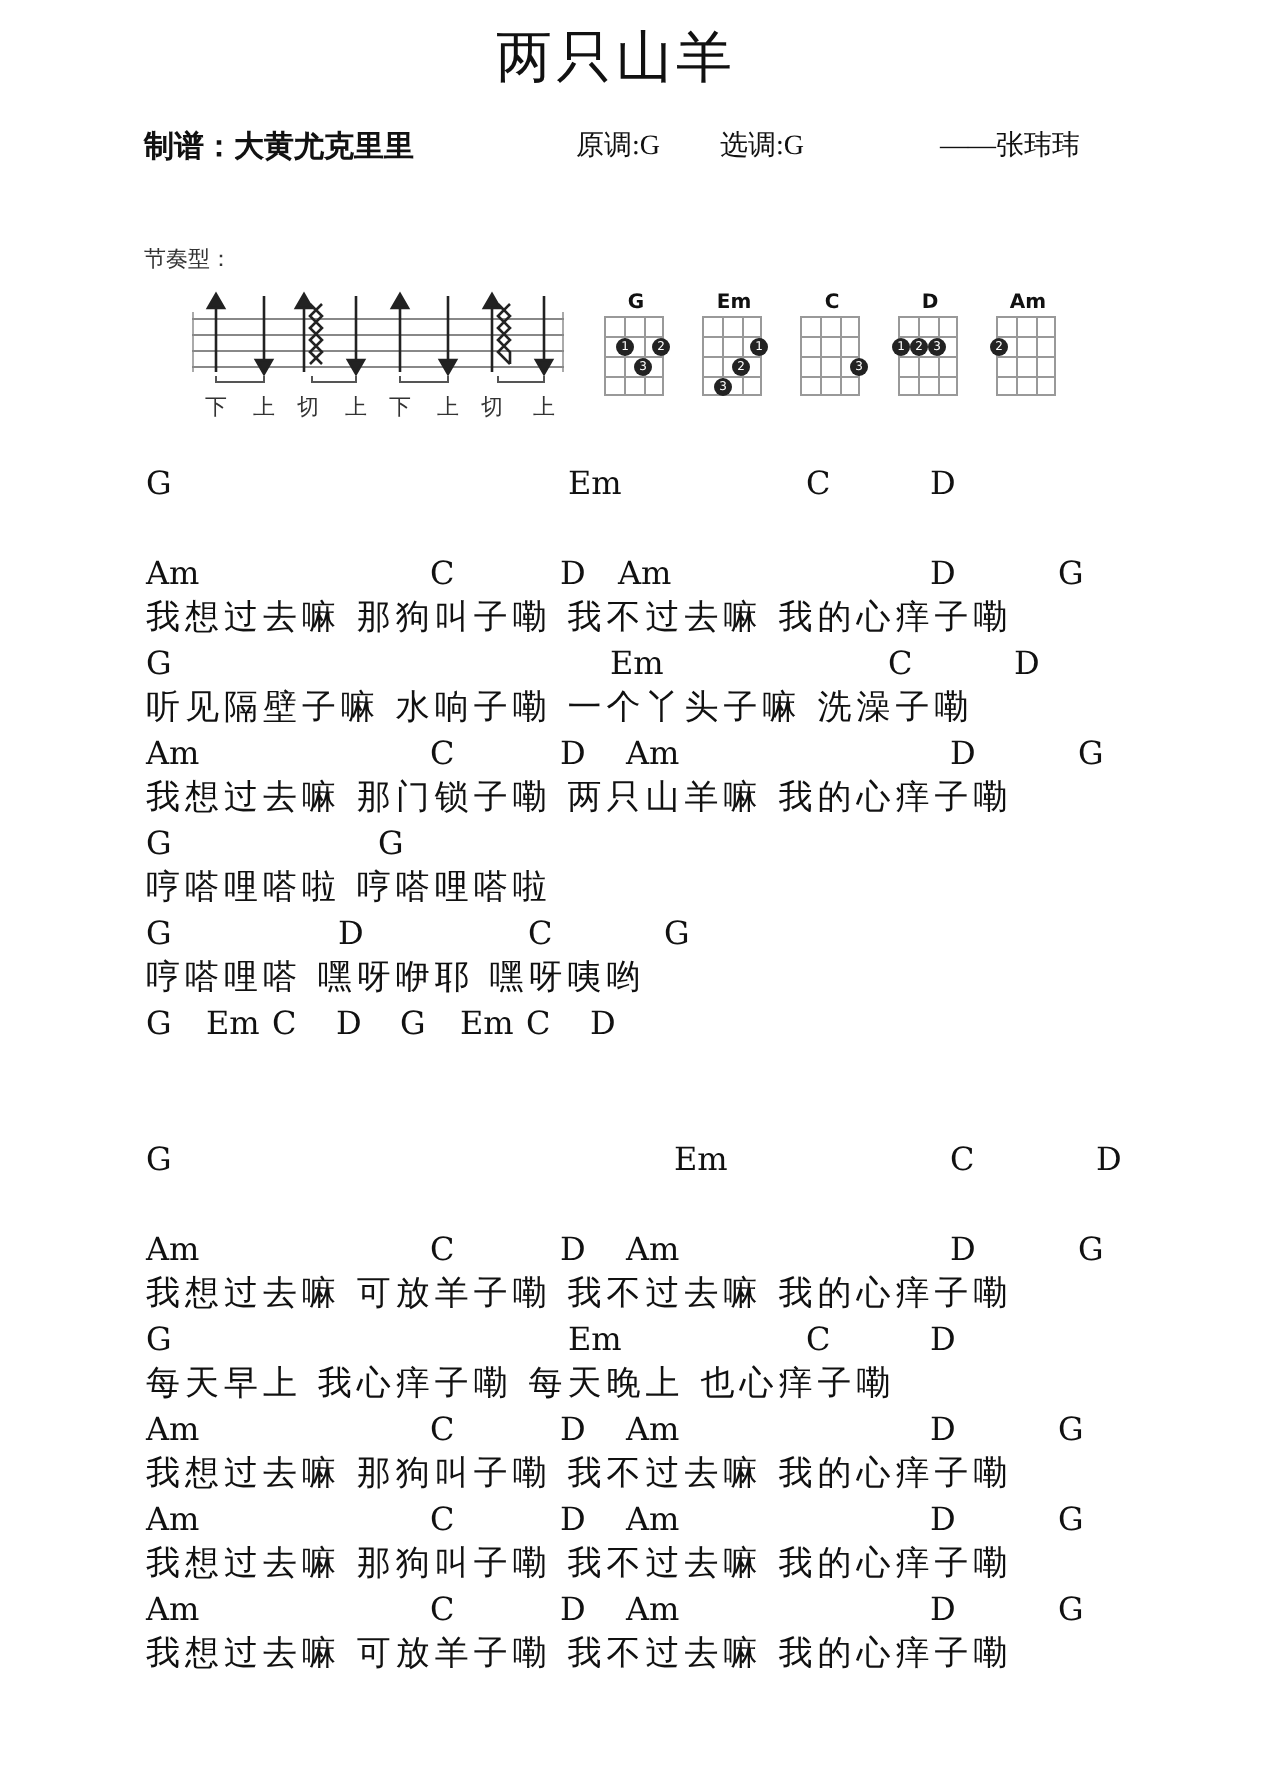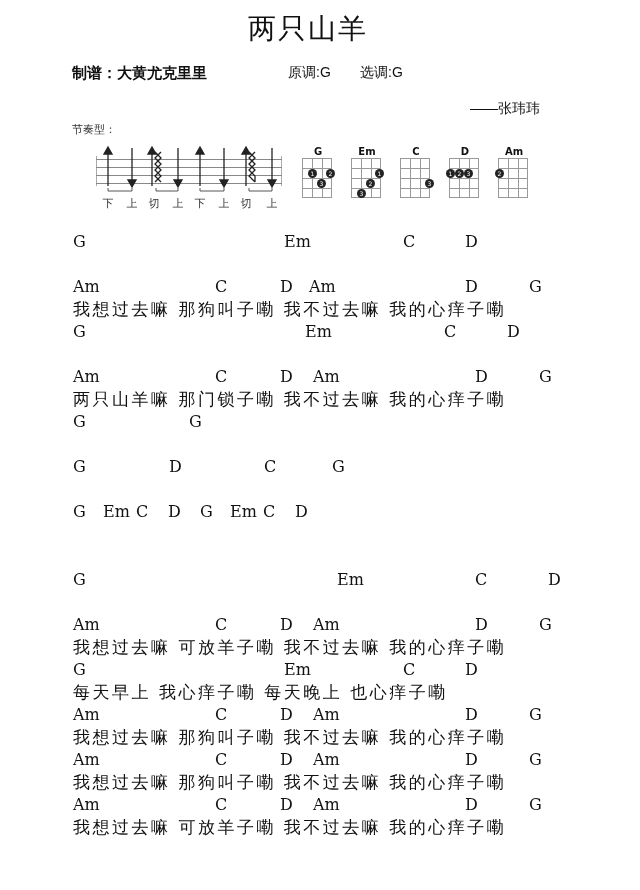--- a/index.html
+++ b/index.html
@@ -1,18 +1,18 @@
 <!DOCTYPE html>
 <html><head>
 <meta charset="utf-8">
 <style>
   html, body { margin:0; padding:0; background:#ffffff; }
   body { width:640px; height:890px; position:relative; overflow:hidden; color:#111; font-family:"DejaVu Serif", serif; }
   .title { position:absolute; left:0; top:10px; width:616px; text-align:center; font-size:28px; font-family:"DejaVu Sans", sans-serif; letter-spacing:2px; }
-  .meta { position:absolute; top:64px; font-size:14px; font-family:Liberation Sans, sans-serif; }
+  .meta { position:absolute; top:64px; font-size:14px; font-family:Liberation Serif, serif; }
   .meta.bold { font-weight:bold; font-size:15px; }
   .rhythm-label { position:absolute; left:72px; top:122px; font-size:11px; font-family:Liberation Sans, sans-serif; color:#333; }
   .staff { position:absolute; left:96px; top:144px; width:186px; height:56px; }
   .staff .line { position:absolute; left:0; width:186px; height:1px; background:#888; }
   .staff .edge { position:absolute; top:12px; width:1px; height:30px; background:#aaa; }
   .stroke { position:absolute; font-size:11px; font-family:"DejaVu Sans", sans-serif; color:#333; top:52px; width:16px; text-align:center; }
   .chord-box { position:absolute; top:146px; width:40px; }
   .chord-box .name { text-align:center; font-size:10px; font-weight:bold; font-family:"DejaVu Sans", sans-serif; height:12px; }
   .chord-box .grid { position:relative; margin-left:4px; width:30px; height:40px; border:1px solid #999; box-sizing:border-box; }
   .chord-box .v { position:absolute; top:0; width:1px; height:100%; background:#999; }
@@ -24,21 +24,21 @@
   .chords span { position:absolute; top:0; }
   .lyric { font-family:"DejaVu Sans", sans-serif; font-size:17px; letter-spacing:2.5px; white-space:pre; height:24px; line-height:24px; }
 </style>
 </head>
 <body>
 
 <div class="title">两只山羊</div>
 <div class="meta bold" style="left:72px;">制谱：大黄尤克里里</div>
 <div class="meta" style="left:288px;">原调:G</div>
 <div class="meta" style="left:360px;">选调:G</div>
-<div class="meta" style="left:470px;margin-top:36px;">——张玮玮</div>
+<div class="meta" style="left:470px;">——张玮玮</div>
 
 <div class="rhythm-label">节奏型：</div>
 
 <div class="staff">
   <div class="edge" style="left:0;"></div>
   <div class="edge" style="left:185px;"></div>
   <div class="line" style="top:15px;"></div>
   <div class="line" style="top:23px;"></div>
   <div class="line" style="top:31px;"></div>
   <div class="line" style="top:39px;"></div>
@@ -162,45 +162,48 @@
       </div>
     <div class="lyric">我想过去嘛 那狗叫子嘞 我不过去嘛 我的心痒子嘞</div>
   </div>
   <div class="row" style="top:322px;">
     <div class="chords">
         <span style="left:0">G</span>
         <span style="left:232px">Em</span>
         <span style="left:371px">C</span>
         <span style="left:434px">D</span>
       </div>
+    <div class="lyric">听见隔壁子嘛 水响子嘞 一个丫头子嘛 洗澡子嘞</div>
   </div>
   <div class="row" style="top:367px;">
     <div class="chords">
         <span style="left:0">Am</span>
         <span style="left:142px">C</span>
         <span style="left:207px">D</span>
         <span style="left:240px">Am</span>
         <span style="left:402px">D</span>
         <span style="left:466px">G</span>
       </div>
-    <div class="lyric">两只山羊嘛 那门锁子嘞 我不过去嘛 我的心痒子嘞</div>
+    <div class="lyric">我想过去嘛 那门锁子嘞 两只山羊嘛 我的心痒子嘞</div>
   </div>
   <div class="row" style="top:412px;">
     <div class="chords">
         <span style="left:0">G</span>
         <span style="left:116px">G</span>
       </div>
+    <div class="lyric">哼嗒哩嗒啦 哼嗒哩嗒啦</div>
   </div>
   <div class="row" style="top:457px;">
     <div class="chords">
         <span style="left:0">G</span>
         <span style="left:96px">D</span>
         <span style="left:191px">C</span>
         <span style="left:259px">G</span>
       </div>
+    <div class="lyric">哼嗒哩嗒 嘿呀咿耶 嘿呀咦哟</div>
   </div>
   <div class="row" style="top:502px;">
     <div class="chords">
         <span style="left:0">G</span>
         <span style="left:30px">Em</span>
         <span style="left:63px">C</span>
         <span style="left:95px">D</span>
         <span style="left:127px">G</span>
         <span style="left:157px">Em</span>
         <span style="left:190px">C</span>

